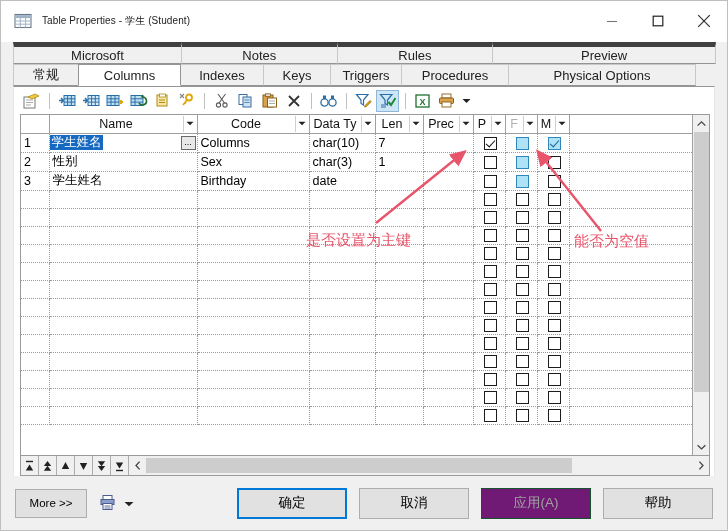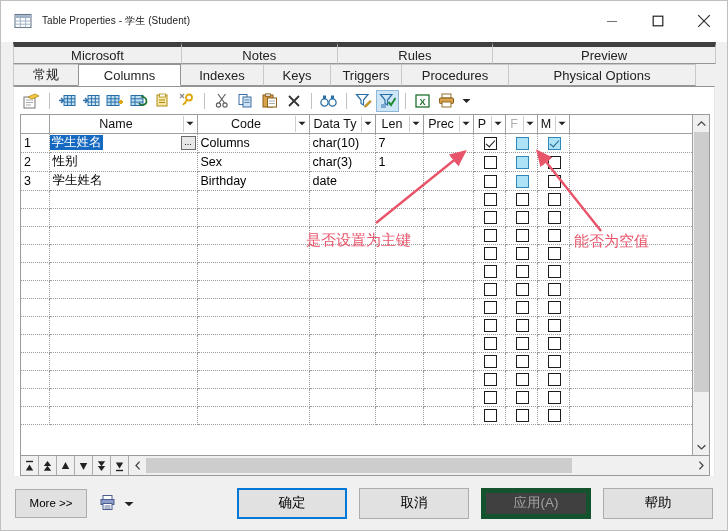--- a/index.html
+++ b/index.html
@@ -215,21 +215,21 @@
     box-sizing:border-box;
   }
   .btn{
     height:31px;background:#e1e1e1;border:1px solid #adadad;
     font-size:13.5px;color:#000;
     display:flex;align-items:center;justify-content:center;
     box-sizing:border-box;flex:0 0 auto;
   }
   .btn.more{width:72px;height:29px;font-size:11.5px;}
   .btn.primary{border:2px solid #0078d7;background:#e1e1e1;}
-  .btn.disabled{color:#a0a0a0;background:#404040;border:5px solid #14532d;}
+  .btn.disabled{color:#a0a0a0;background:#701a75;border:1px solid #14532d;}
   .dlg-btn{width:110px;margin-left:12px;}
   .bb-icon{width:18px;height:18px;margin-left:12px;flex:0 0 auto;position:relative;}
   .bb-caret{margin-left:7px;flex:0 0 auto;}
   .bb-spacer{flex:1 1 auto;}
 </style>
 </head>
 <body>
 
 <div class="window">
 

